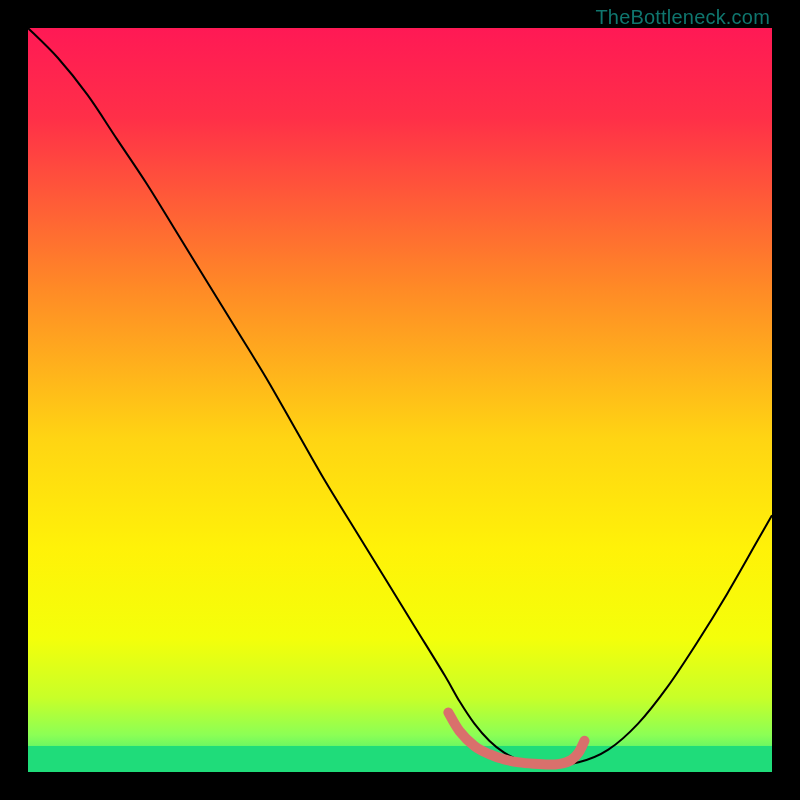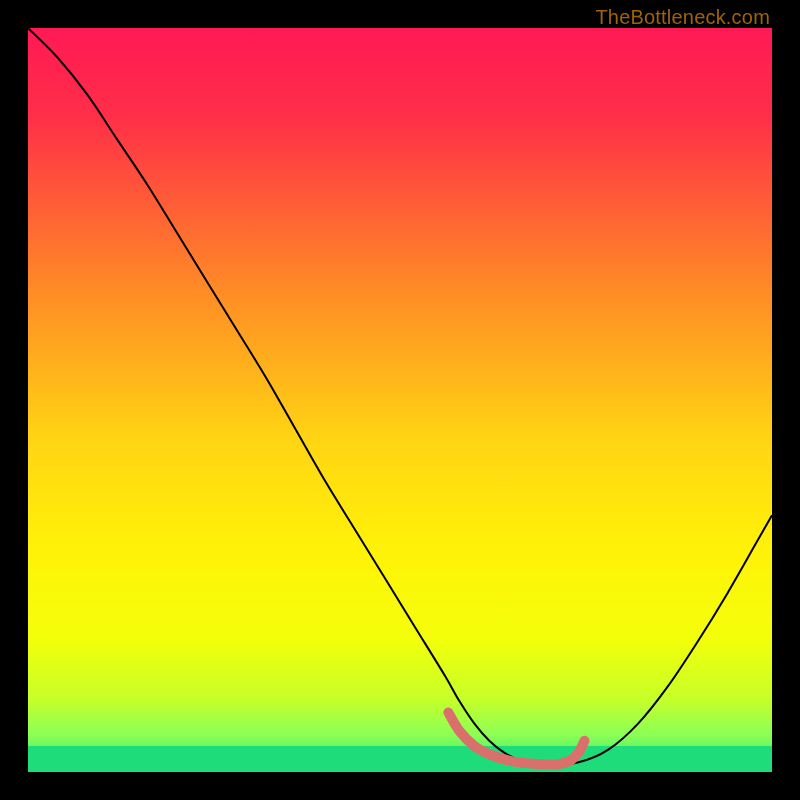--- a/index.html
+++ b/index.html
@@ -16,21 +16,21 @@
     position: absolute;
     left: 0;
     top: 0;
     width: 744px;
     height: 744px;
   }
   .attribution {
     position: absolute;
     top: 6px;
     right: 30px;
-    color: #a16207;
+    color: #0f766e;
     font-size: 20px;
     font-weight: 500;
     letter-spacing: 0.2px;
   }
   svg { display: block; }
 </style>
 </head>
 <body>
 
 <div class="attribution">TheBottleneck.com</div>

